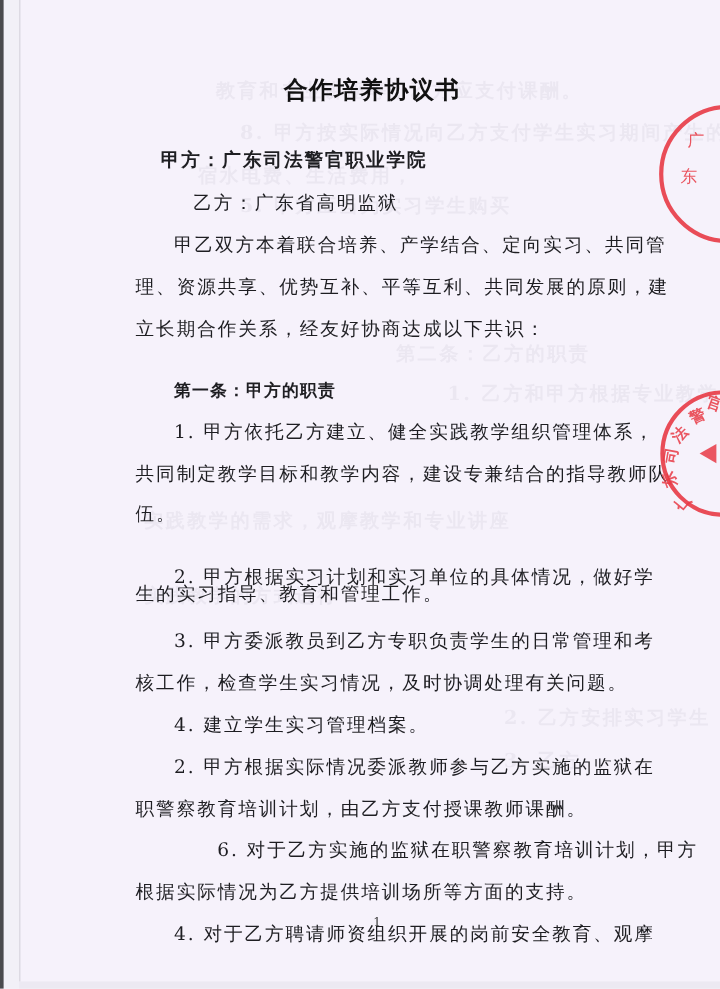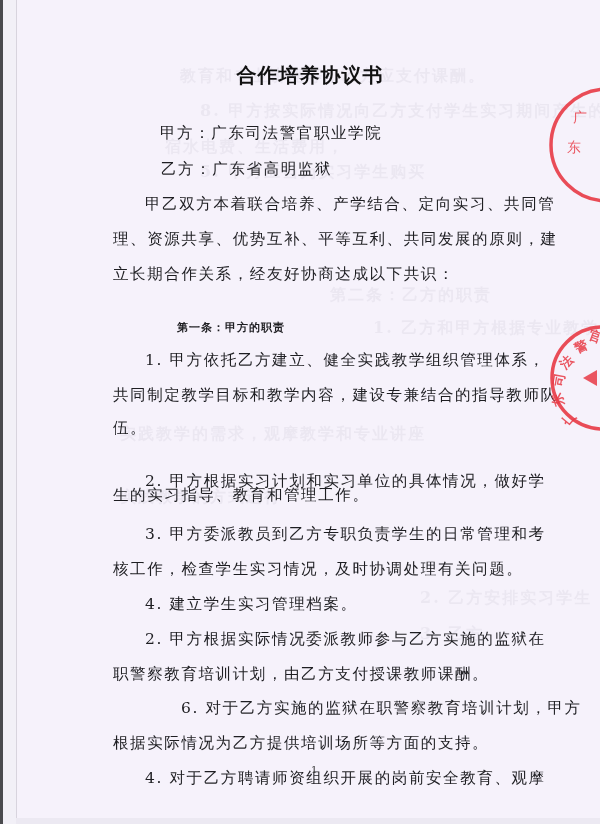--- a/index.html
+++ b/index.html
@@ -29,21 +29,21 @@
     .title {
       position: absolute; left: 0; width: 620px; top: 62px; text-align: center;
       font-family: "DejaVu Sans", "Liberation Sans", sans-serif;
       font-size: 20px; font-weight: bold; letter-spacing: 1px; color: #111;
     }
     .line {
       position: absolute; left: 113px; width: 400px;
       font-size: 15.5px; letter-spacing: 1.6px; white-space: nowrap; line-height: 20px;
     }
     .line.justify { text-align-last: justify; text-align: justify; }
-    .heading { font-weight: bold; font-family: Liberation Sans, sans-serif; font-size: 11px; letter-spacing: 1px; margin-left: 32px; }
+    .heading { font-weight: bold; font-family: Liberation Mono, monospace; font-size: 14px; letter-spacing: 1px; }
     .page-num {
       position: absolute; left: 311px; top: 764px; font-size: 10px; color: #333;
     }
     .seal { position: absolute; }
   </style>
 </head>
 <body>
 
 <div class="edge-left"></div>
 <div class="page"></div>
@@ -55,21 +55,21 @@
 <div class="bleed" style="left:200px;top:162px;">5. 甲方应当为实习学生购买</div>
 <div class="bleed" style="left:330px;top:285px;">第二条：乙方的职责</div>
 <div class="bleed" style="left:330px;top:318px;margin-left:43px;">1. 乙方和甲方根据专业教学的需要</div>
 <div class="bleed" style="left:120px;top:424px;">实践教学的需求，观摩教学和专业讲座</div>
 <div class="bleed" style="left:120px;top:487px;">实践教学的方式进行</div>
 <div class="bleed" style="left:420px;top:560px;margin-top:28px;">2. 乙方安排实习学生</div>
 <div class="bleed" style="left:420px;top:624px;">3. 乙方</div>
 
 <div class="title">合作培养协议书</div>
 
-<div class="line" style="top:123px;left:160px;">甲方：广东司法警官职业学院</div>
+<div class="line" style="top:123px;left:134px;font-weight:bold;">甲方：广东司法警官职业学院</div>
 <div class="line" style="top:159px;left:145px;margin-left:16px;">乙方：广东省高明监狱</div>
 
 <div class="line justify" style="top:194px;left:145px;width:368px;">甲乙双方本着联合培养、产学结合、定向实习、共同管</div>
 <div class="line justify" style="top:229px;">理、资源共享、优势互补、平等互利、共同发展的原则，建</div>
 <div class="line" style="top:264px;">立长期合作关系，经友好协商达成以下共识：</div>
 
 <div class="line heading" style="top:317px;left:145px;">第一条：甲方的职责</div>
 
 <div class="line justify" style="top:350px;left:145px;width:368px;">1. 甲方依托乙方建立、健全实践教学组织管理体系，</div>
 <div class="line justify" style="top:385px;">共同制定教学目标和教学内容，建设专兼结合的指导教师队</div>

